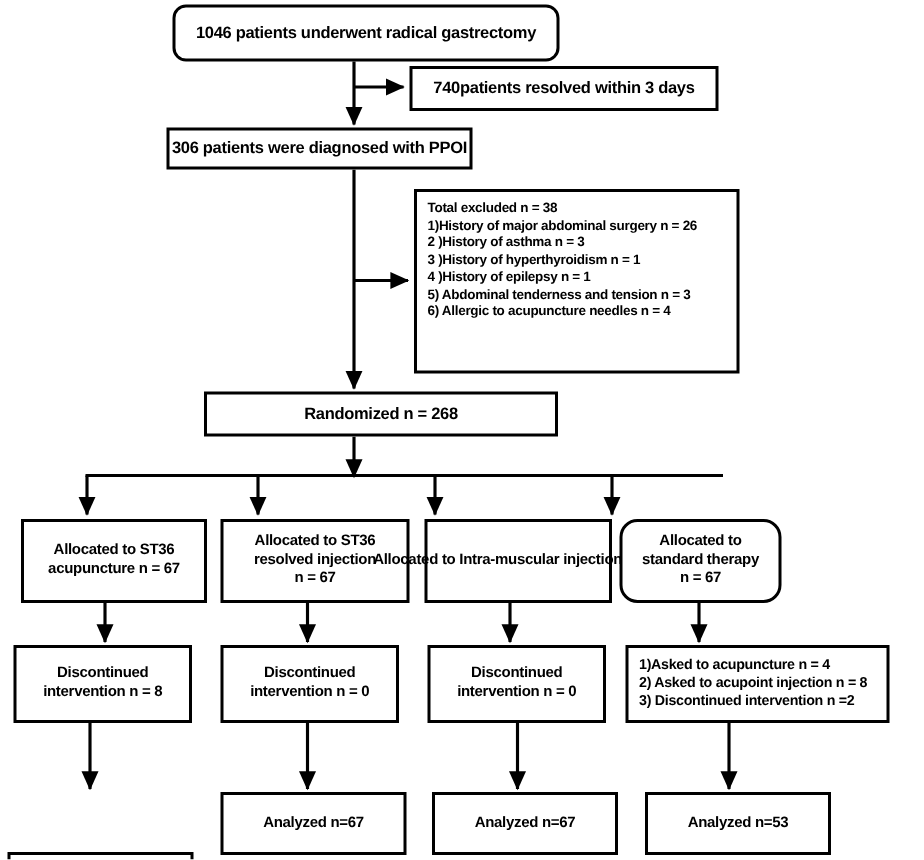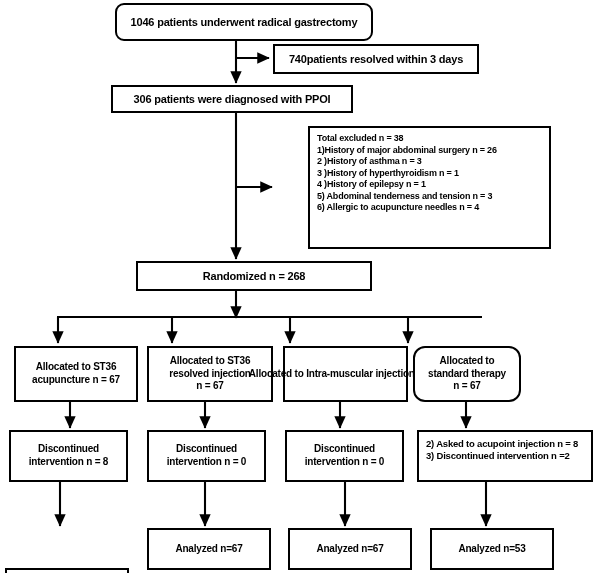--- a/index.html
+++ b/index.html
@@ -100,25 +100,25 @@
   </svg>
 
   <div class="node rounded t11" style="left:115px; top:3px; width:258px; height:38px;">
     <span class="line">1046 patients underwent radical gastrectomy</span>
   </div>
 
   <div class="node t11" style="left:273px; top:44px; width:206px; height:30px;">
     <span class="line">740patients  resolved within 3 days</span>
   </div>
 
-  <div class="node t11" style="left:111px; top:85px; width:242px; height:28px;">
+  <div class="node t11" style="left:111px; top:85px; width:204px; height:28px;">
     <span class="line">306 patients were diagnosed with PPOI</span>
   </div>
 
-  <div class="node left-align t9" style="left:276px; top:126px; width:243px; height:123px;margin-left:32px;">
+  <div class="node left-align t9" style="left:276px; top:126px; width:217px; height:123px;">
     <span class="line">Total excluded n = 38</span>
     <span class="line">1)History of major abdominal surgery n = 26</span>
     <span class="line">2 )History of  asthma n = 3</span>
     <span class="line">3 )History of hyperthyroidism n = 1</span>
     <span class="line">4 )History of epilepsy n = 1</span>
     <span class="line">5) Abdominal tenderness and tension n = 3</span>
     <span class="line">6) Allergic to acupuncture needles n = 4</span>
   </div>
 
   <div class="node t11" style="left:136px; top:261px; width:236px; height:30px;">
@@ -157,20 +157,21 @@
     <span class="line">Discontinued</span>
     <span class="line">intervention n = 0</span>
   </div>
 
   <div class="node t10" style="left:285px; top:430px; width:119px; height:52px; flex-direction:column;">
     <span class="line">Discontinued</span>
     <span class="line">intervention n = 0</span>
   </div>
 
   <div class="node left-align t95" style="left:417px; top:430px; width:176px; height:52px; padding-top:6px;">
+    <span class="line">1)Asked to acupuncture n = 4</span>
     <span class="line">2) Asked to acupoint injection n = 8</span>
     <span class="line">3) Discontinued intervention n =2</span>
   </div>
 
   <div class="node t10" style="left:5px; top:528px; width:124px; height:42px;margin-top:40px;">
     <span class="line">Analyzed n=59</span>
   </div>
 
   <div class="node t10" style="left:147px; top:528px; width:124px; height:42px;">
     <span class="line">Analyzed n=67</span>

